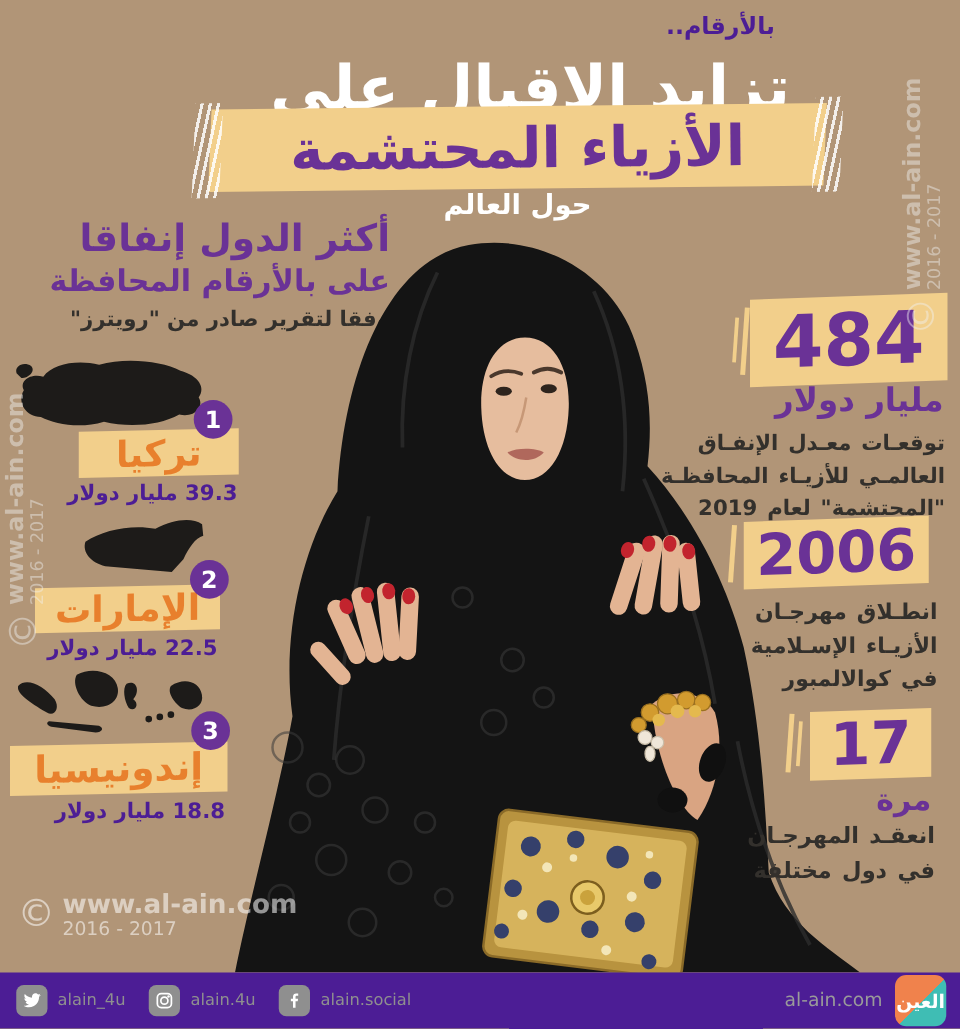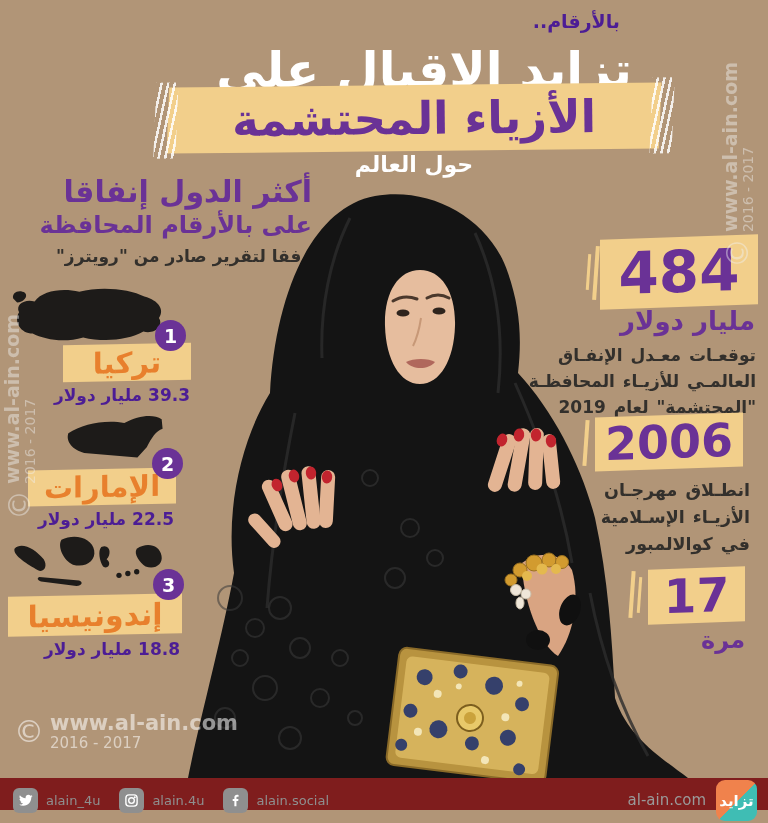--- a/index.html
+++ b/index.html
@@ -75,21 +75,21 @@
   .wm .col{display:flex;flex-direction:column;line-height:1.1;}
   .wm .site{font-weight:bold;font-size:21px;}
   .wm .yrs{font-size:15px;}
   .wm-right{right:48px;top:62px;transform-origin:100% 0;transform:rotate(-90deg);color:rgba(240,240,240,.45);}
   .wm-left{left:2px;top:520px;transform-origin:0 0;transform:rotate(-90deg);color:rgba(240,240,240,.45);}
   .wm-left .site,.wm-right .site{font-size:19px;}
   .wm-left .yrs,.wm-right .yrs{font-size:14px;}
   .wm-bottom{left:14px;top:712px;}
 
   
-  .footer{position:absolute;left:0;right:0;top:778px;height:32px;background:#7f1d1d;z-index:6;}
+  .footer{position:absolute;left:0;right:0;top:778px;height:45px;background:#4c1d95;z-index:6;}
   .social{position:absolute;left:13px;top:0;height:45px;display:flex;align-items:center;}
   .s-item{display:flex;align-items:center;margin-right:19px;}
   .s-icon{width:25px;height:25px;border-radius:6px;background:#8f8f8f;display:flex;align-items:center;
           justify-content:center;margin-right:8px;}
   .s-handle{color:#8f8f8f;font-size:13px;}
   .site-url{position:absolute;right:62px;top:13px;color:#9a9a9a;font-size:15px;text-align:right;}
   .logo{position:absolute;right:11px;top:2px;width:41px;height:41px;border-radius:9px;
         background:linear-gradient(135deg,#f0824c 0 52%,#3fbdb4 52% 100%);color:#fff;display:flex;
         align-items:center;justify-content:center;font-size:15px;font-weight:bold;}
 </style>
@@ -274,20 +274,22 @@
   <span class="bar bar-2a"></span>
   <div class="num-banner nb-2">2006</div>
   <div class="desc desc-2 rtl">انطـلاق مهرجـان
 الأزيـاء الإسـلامية
 في كوالالمبور</div>
 
   <span class="bar bar-3a"></span>
   <span class="bar bar-3b"></span>
   <div class="num-banner nb-3">17</div>
   <div class="unit unit-3 rtl">مرة</div>
+  <div class="desc desc-3 rtl">انعقـد المهرجـان
+في دول مختلفة</div>
 
   <div class="abs wm wm-right">
     <span class="c">©</span>
     <span class="col">
       <span class="site">www.al-ain.com</span>
       <span class="yrs">2016 - 2017</span>
     </span>
   </div>
   <div class="abs wm wm-left">
     <span class="c">©</span>
@@ -327,16 +329,16 @@
       <div class="s-item">
         <span class="s-icon">
           <svg width="15" height="15" viewBox="0 0 24 24">
               <path fill="#fff" d="M13.5 21v-8.3h2.8l.4-3.2h-3.2V7.4c0-.9.3-1.6 1.7-1.6h1.7V3c-.3 0-1.3-.1-2.5-.1-2.5 0-4.2 1.5-4.2 4.3v2.3H7.5v3.2h2.7V21h3.3z"></path>
             </svg>
         </span>
         <span class="s-handle">alain.social</span>
       </div>
     </div>
     <div class="site-url">al-ain.com</div>
-    <div class="logo rtl">تزايد</div>
+    <div class="logo rtl">العين</div>
   </div>
 
 </div>
 
 </body></html>

